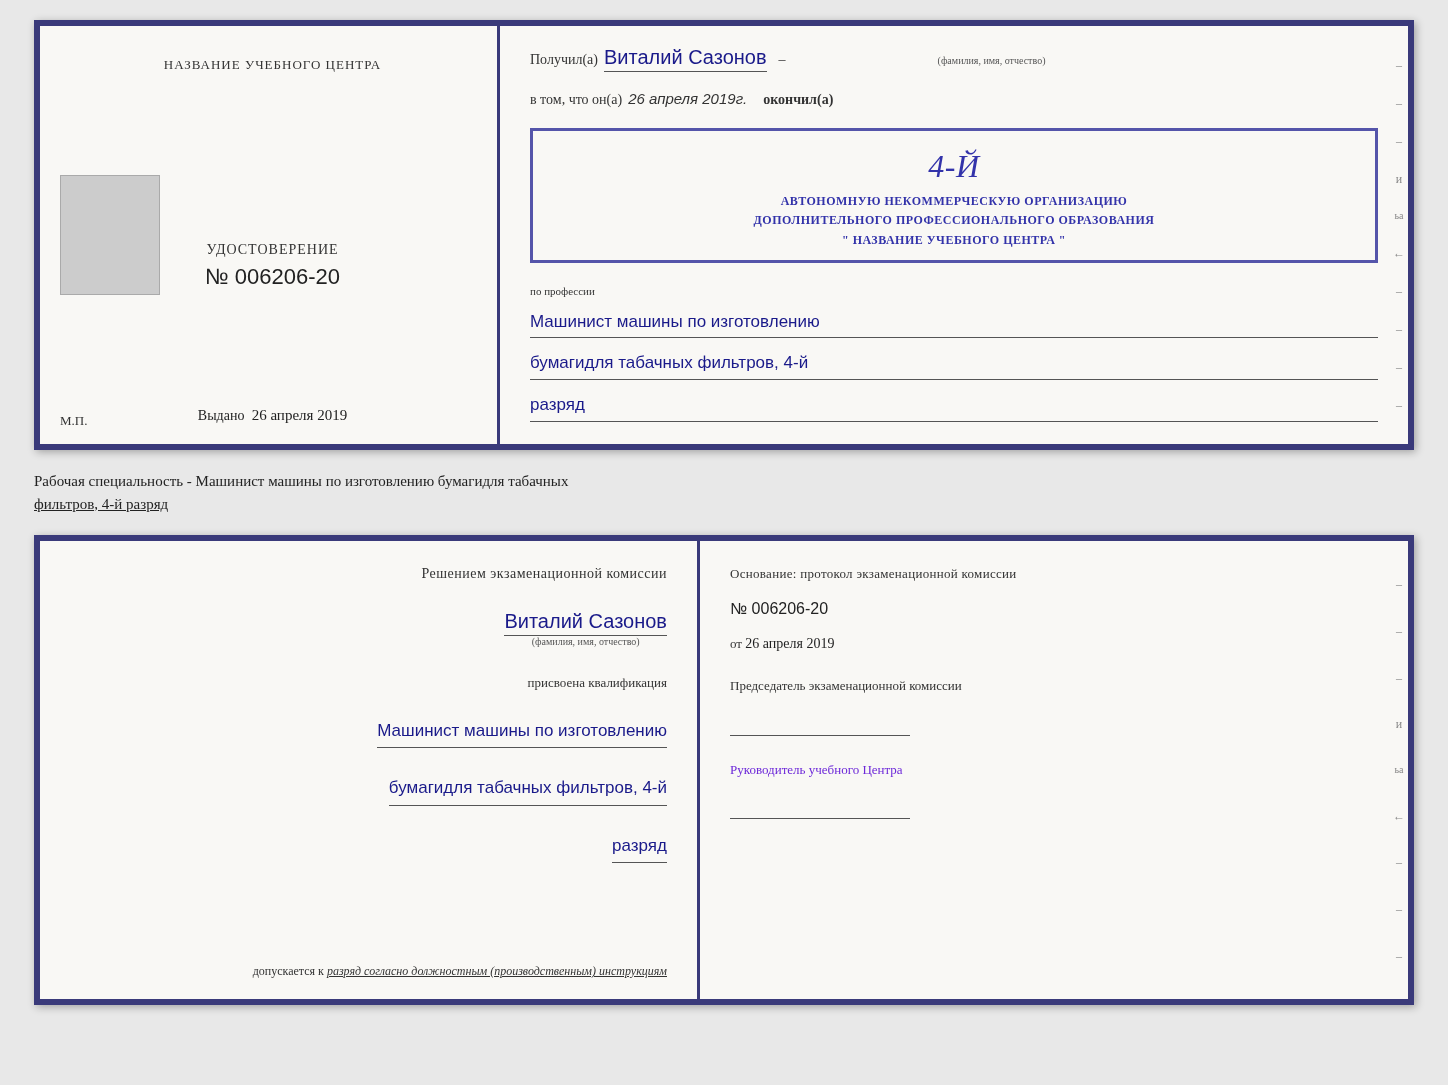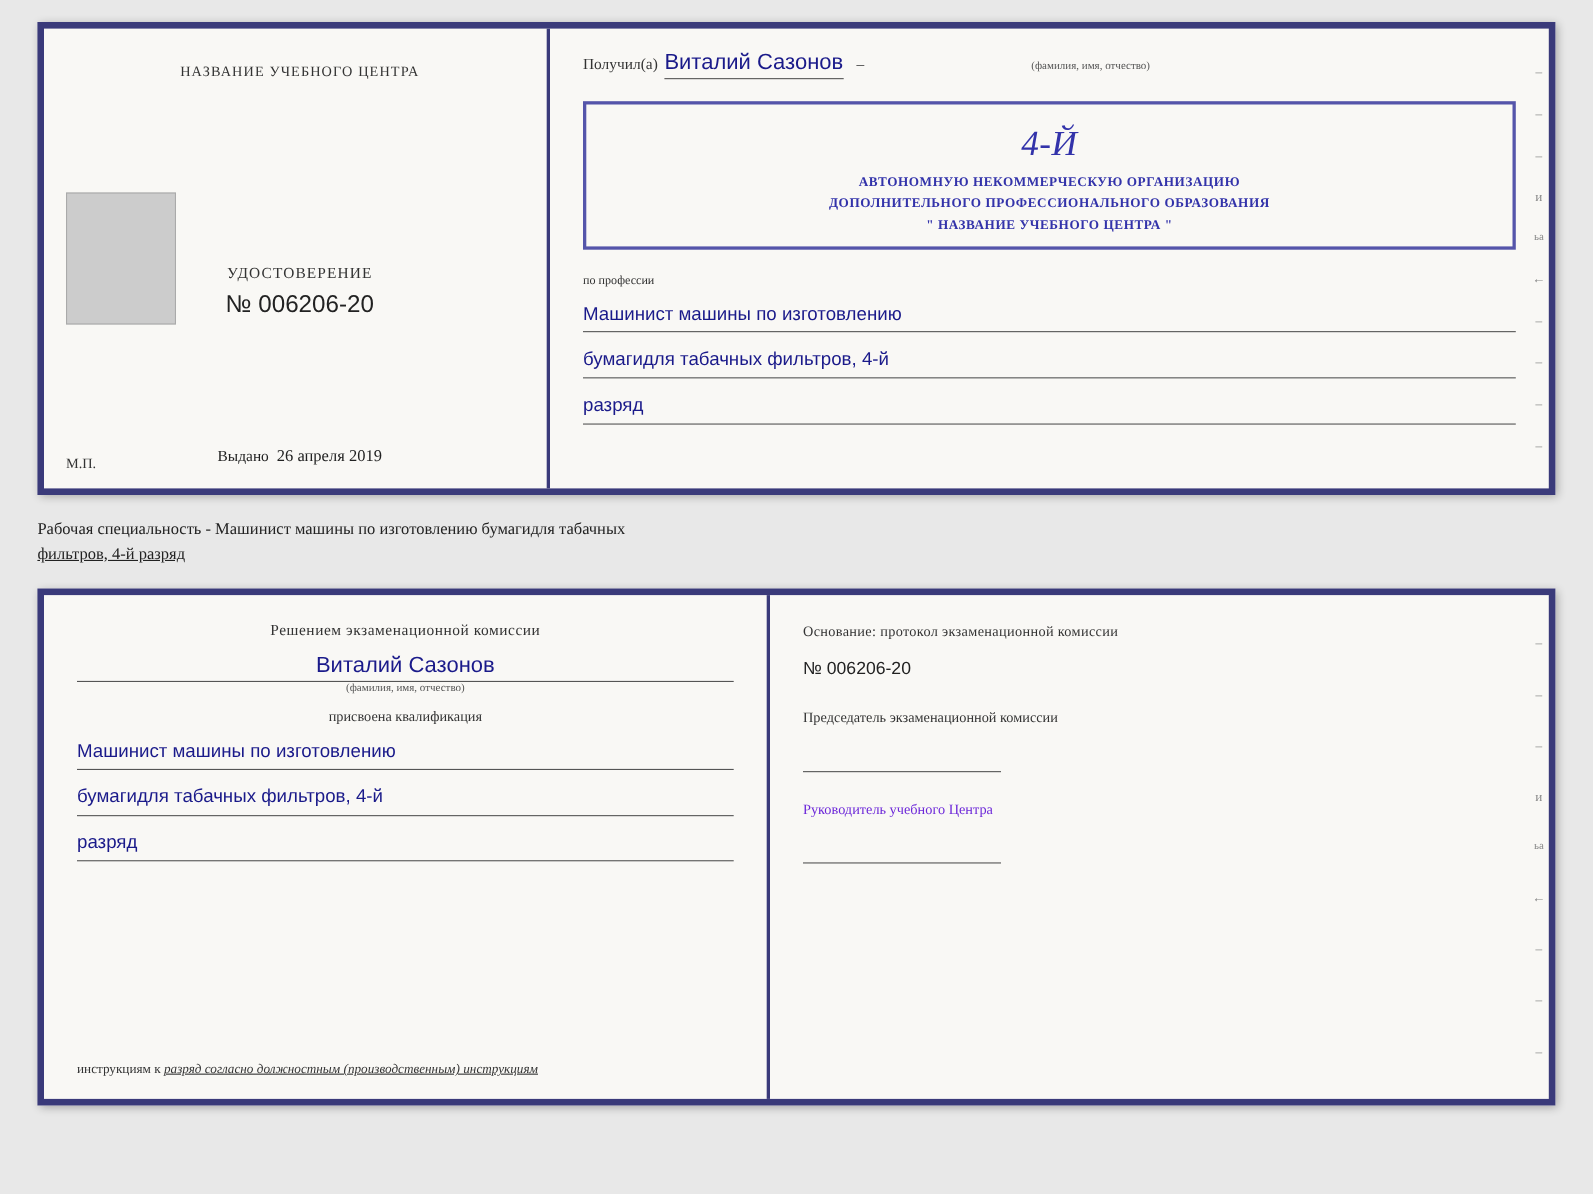--- a/index.html
+++ b/index.html
@@ -232,21 +232,22 @@
       position: relative;
       box-shadow: 2px 2px 8px rgba(0,0,0,0.3);
     }
 
     .cert-bottom-left {
       width: 660px;
       border-right: 3px solid #3a3a7a;
       padding: 25px 30px 20px 30px;
       display: flex;
       flex-direction: column;
-      gap: 8px;
+      gap: 24px;
+      align-items: flex-end;
     }
 
     .cert-bottom-right {
       flex: 1;
       padding: 25px 30px 20px 30px;
       display: flex;
       flex-direction: column;
       gap: 14px;
       position: relative;
     }
@@ -367,20 +368,25 @@
   <div class="cert-right">
 
     <div class="line-received">
       <span style="font-size:14px; color:#333;">Получил(а)</span>
       <span class="handwritten-name">Виталий Сазонов</span>
       <span style="font-size:14px; color:#333; margin-left: 6px;">–</span>
       <br>
       <small class="small-label" style="margin-left: 140px; font-size:10px; color:#555;">(фамилия, имя, отчество)</small>
     </div>
 
+    <div class="line-vtom">
+      <span style="font-size:14px; color:#333;">в том, что он(а)</span>
+      <span class="handwritten-date">26 апреля 2019г.</span>
+      <span style="font-size:14px; color:#333; margin-left:10px; font-weight:bold;">окончил(а)</span>
+    </div>
 
     <div class="stamp-block">
       <div class="stamp-number">4-й</div>
       <div>АВТОНОМНУЮ НЕКОММЕРЧЕСКУЮ ОРГАНИЗАЦИЮ</div>
       <div>ДОПОЛНИТЕЛЬНОГО ПРОФЕССИОНАЛЬНОГО ОБРАЗОВАНИЯ</div>
       <div>" НАЗВАНИЕ УЧЕБНОГО ЦЕНТРА "</div>
     </div>
 
     <div class="profession-label">по профессии</div>
     <div class="handwritten-profession">Машинист машины по изготовлению</div>
@@ -415,28 +421,32 @@
     <div style="text-align:center;">
       <div class="handwritten-name-bottom">Виталий Сазонов</div>
       <small class="small-label">(фамилия, имя, отчество)</small>
     </div>
     <div class="prisvoena">присвоена квалификация</div>
     <div class="handwritten-qualification">Машинист машины по изготовлению</div>
     <div class="handwritten-qualification">бумагидля табачных фильтров, 4-й</div>
     <div class="handwritten-qualification">разряд</div>
 
     <div class="dopuskaetsya" style="margin-top: auto;">
-      <span>инструкциям к</span>
+      <span>допускается к</span>
       <span class="dopuskaetsya-italic">разряд согласно должностным (производственным) инструкциям</span>
     </div>
   </div>
 
   <div class="cert-bottom-right">
     <div class="osnov-label">Основание: протокол экзаменационной комиссии</div>
     <div class="prot-number">№  006206-20</div>
+    <div class="prot-date">
+      <span>от</span>
+      <span class="prot-date-val">26 апреля 2019</span>
+    </div>
     <div class="chairman-label">Председатель экзаменационной комиссии</div>
     <div class="signature-line"></div>
     <div class="rukov-label">Руководитель учебного Центра</div>
     <div class="signature-line"></div>
 
     <div class="right-dashes">
       <span class="dash-mark">–</span>
       <span class="dash-mark">–</span>
       <span class="dash-mark">–</span>
       <span class="dash-mark">и</span>

